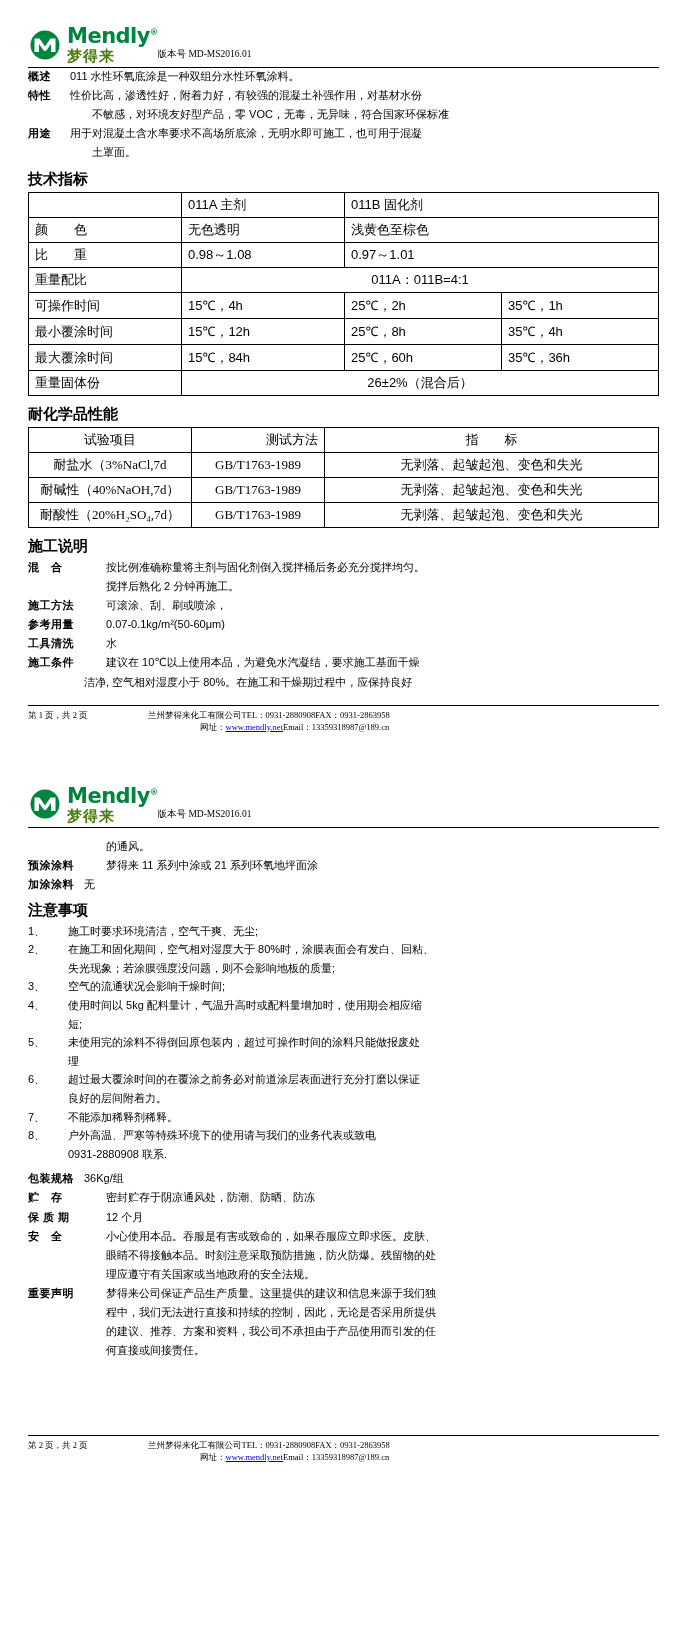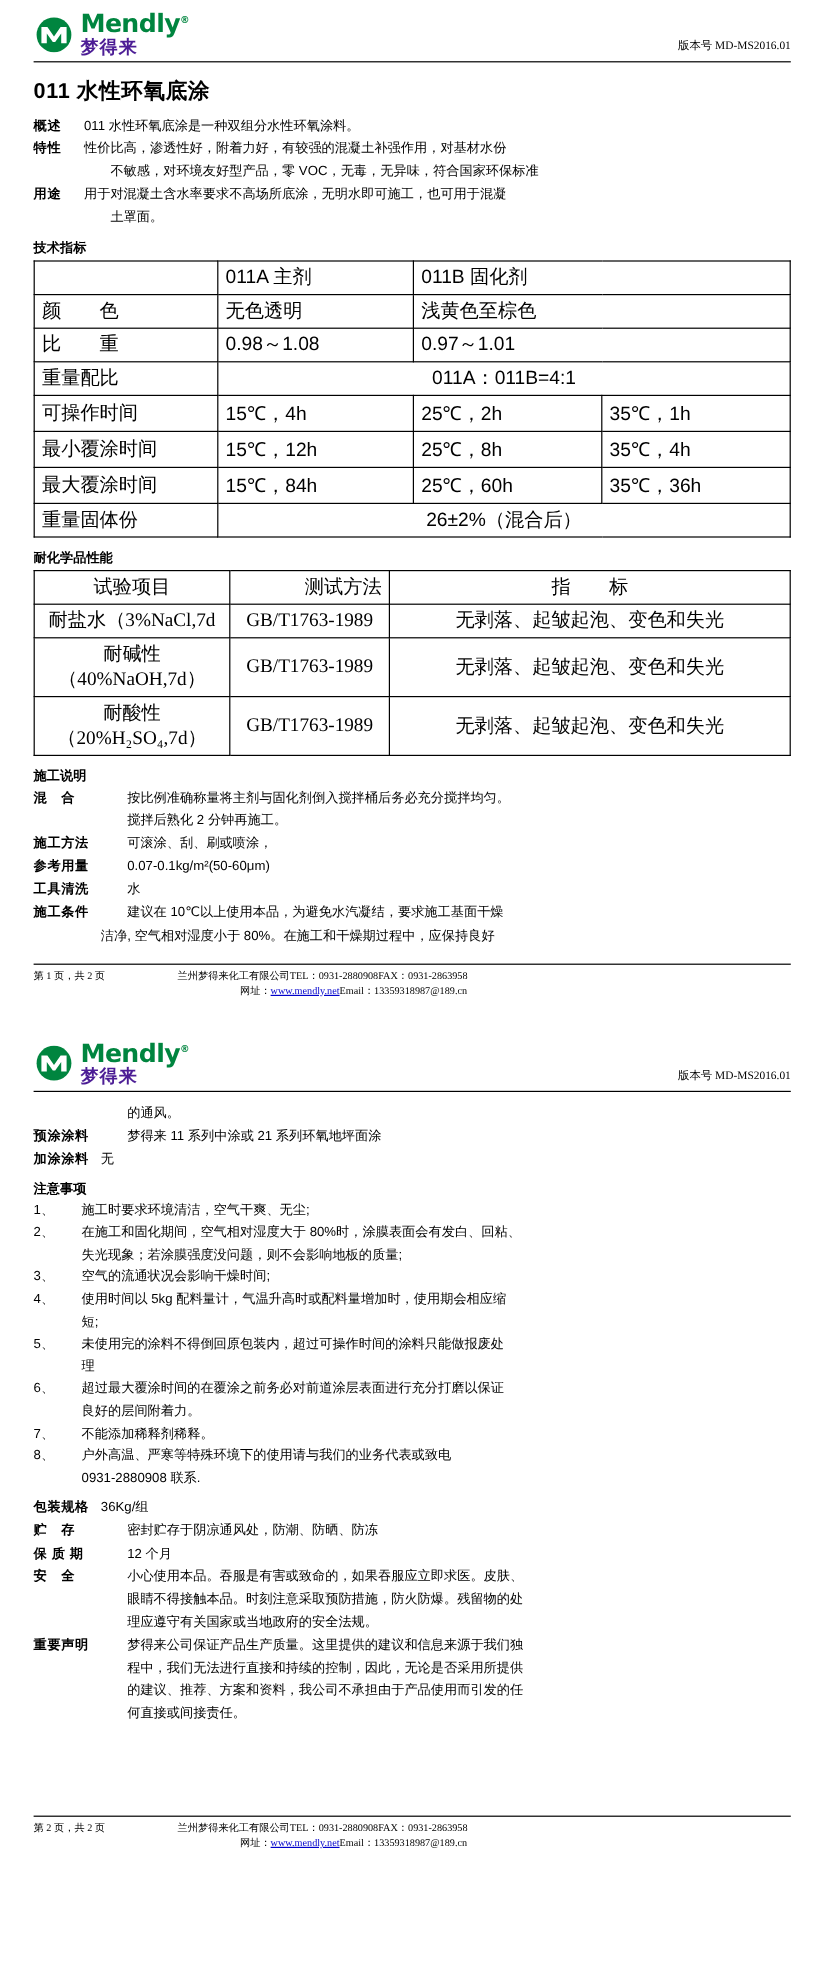--- a/index.html
+++ b/index.html
@@ -11,22 +11,21 @@
   .page{
     width:687px;
     box-sizing:border-box;
     padding:0 28px;
     position:relative;
   }
   
   .page-header{
     display:flex;
     align-items:flex-start;
-    justify-content:space-between;
-    padding-top:10px;
+    padding-top:26px;
     padding-bottom:4px;
     border-bottom:1.5px solid #000;
   }
   .logo{
     display:flex;
     align-items:center;
     gap:5px;
   }
   .logo-mark{
     width:34px;height:30px;flex:0 0 34px;
@@ -41,21 +40,21 @@
     color:#00853f;
     letter-spacing:-0.5px;
     position:relative;
   }
   .logo-reg{
     font-size:8px;vertical-align:super;
   }
   .logo-cn{
     font-weight:bold;
     font-size:15px;
-    color:#4c1d95;
+    color:#4d7c0f;
     letter-spacing:1px;
     margin-top:1px;
   }
   .version{
     font-size:9.5px;
     font-family:"Liberation Serif",serif;
     margin-top:22px;
     white-space:nowrap;
   }
   
@@ -76,28 +75,28 @@
   .row .lbl{
     font-weight:bold;
     flex:0 0 42px;
     letter-spacing:0.5px;
   }
   .row .lbl.wide{flex:0 0 56px;}
   .row .val{flex:1;}
   .row .val.indent{padding-left:22px;}
   .section-title{
     font-weight:bold;
-    font-size:11px;
+    font-size:15px;
     margin:9px 0 3px 0;
   }
   
   table{
     border-collapse:collapse;
     width:100%;
-    font-size:16px;
+    font-size:13px;
     font-family:"Liberation Serif",serif;
     border-radius:15px;
   }
   table td{
     border:1px solid #000;
     padding:3px 6px;
     height:15px;
     vertical-align:middle;
   }
   .tech td{font-family:"Liberation Sans",sans-serif;}
@@ -149,21 +148,20 @@
       <div class="logo-text">
         <div class="logo-en">
           <span>Mendly</span><span class="logo-reg">®</span>
         </div>
         <div class="logo-cn">梦得来</div>
       </div>
     </div>
     <div class="version">版本号 MD-MS2016.01</div>
   </div>
 
-  <h1 class="doc-title">011 水性环氧底涂</h1>
 
   <div class="row">
     <div class="lbl">概述</div>
     <div class="val">011 水性环氧底涂是一种双组分水性环氧涂料。</div>
   </div>
   <div class="row">
     <div class="lbl">特性</div>
     <div class="val">性价比高，渗透性好，附着力好，有较强的混凝土补强作用，对基材水份</div>
   </div>
   <div class="row">

